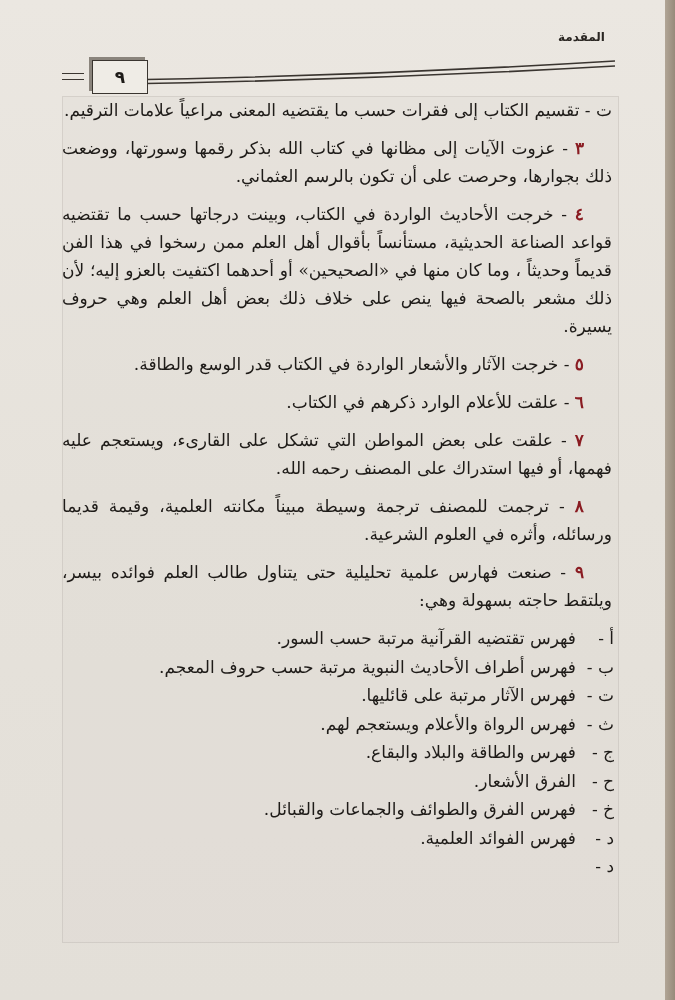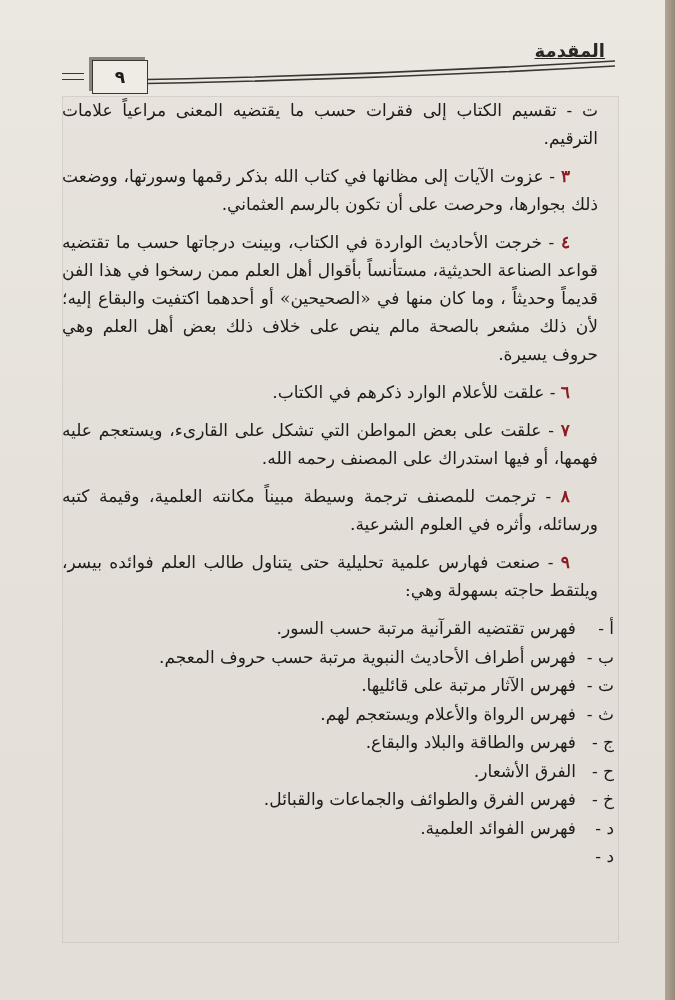--- a/index.html
+++ b/index.html
@@ -33,27 +33,26 @@
       position: absolute;
       left: 62px; top: 96px;
       width: 555px; height: 845px;
       border: 1px solid rgba(180,175,168,0.35);
       background: rgba(215,210,203,0.18);
     }
     
     .running-head {
       position: absolute;
       right: 60px;
-      top: 40px;
+      top: 30px;
       font-family: "DejaVu Sans", sans-serif;
       font-weight: bold;
-      font-size: 18px;
+      font-size: 12px;
       direction: rtl;
       color: #2a2622;
-      text-decoration: underline;
     }
     .rule-wrap {
       position: absolute;
       left: 118px;
       top: 56px;
       width: 497px;
       height: 30px;
     }
     .rule-wrap svg { display: block; }
     .page-num-box {
@@ -88,21 +87,21 @@
       position: absolute;
       left: 62px;
       top: 96px;
       width: 552px;
       direction: rtl;
       text-align: justify;
       font-size: 17px;
       line-height: 28px;
     }
     .para {
-      margin: 0 16px 10px 0;
+      margin: 0 2px 10px 0;
       text-align: justify;
     }
     .para.indent { text-indent: 28px; }
     .num {
       color: #8a1c22;
       font-weight: bold;
     }
     .list {
       list-style: none;
       margin: 0;
@@ -144,33 +143,37 @@
       <span>ت -</span>
       <span>تقسيم الكتاب إلى فقرات حسب ما يقتضيه المعنى مراعياً علامات الترقيم.</span>
     </p>
 
     <p class="para indent">
       <span class="num">٣</span>
       <span>- عزوت الآيات إلى مظانها في كتاب الله بذكر رقمها وسورتها، ووضعت ذلك بجوارها، وحرصت على أن تكون بالرسم العثماني.</span>
     </p>
     <p class="para indent">
       <span class="num">٤</span>
-      <span>- خرجت الأحاديث الواردة في الكتاب، وبينت درجاتها حسب ما تقتضيه قواعد الصناعة الحديثية، مستأنساً بأقوال أهل العلم ممن رسخوا في هذا الفن قديماً وحديثاً ، وما كان منها في «الصحيحين» أو أحدهما اكتفيت والبقاع إليه؛ لأن ذلك مشعر بالصحة مالم ينص على خلاف ذلك بعض أهل العلم وهي حروف يسيرة.</span>
+      <span>- خرجت الأحاديث الواردة في الكتاب، وبينت درجاتها حسب ما تقتضيه قواعد الصناعة الحديثية، مستأنساً بأقوال أهل العلم ممن رسخوا في هذا الفن قديماً وحديثاً ، وما كان منها في «الصحيحين» أو أحدهما اكتفيت بالعزو إليه؛ لأن ذلك مشعر بالصحة فيها ينص على خلاف ذلك بعض أهل العلم وهي حروف يسيرة.</span>
+    </p>
+    <p class="para indent">
+      <span class="num">٥</span>
+      <span>- خرجت الآثار والأشعار الواردة في الكتاب قدر الوسع والطاقة.</span>
     </p>
     <p class="para indent">
       <span class="num">٦</span>
       <span>- علقت للأعلام الوارد ذكرهم في الكتاب.</span>
     </p>
     <p class="para indent">
       <span class="num">٧</span>
       <span>- علقت على بعض المواطن التي تشكل على القارىء، ويستعجم عليه فهمها، أو فيها استدراك على المصنف رحمه الله.</span>
     </p>
     <p class="para indent">
       <span class="num">٨</span>
-      <span>- ترجمت للمصنف ترجمة وسيطة مبيناً مكانته العلمية، وقيمة كتبه ورسائله، وأثره في العلوم الشرعية.</span>
+      <span>- ترجمت للمصنف ترجمة وسيطة مبيناً مكانته العلمية، وقيمة قديما ورسائله، وأثره في العلوم الشرعية.</span>
     </p>
     <p class="para indent">
       <span class="num">٩</span>
       <span>- صنعت فهارس علمية تحليلية حتى يتناول طالب العلم فوائده بيسر، ويلتقط حاجته بسهولة وهي:</span>
     </p>
 
     <ul class="list">
       <li>
         <span class="lbl">أ -</span>
         <span>فهرس تقتضيه القرآنية مرتبة حسب السور.</span>

